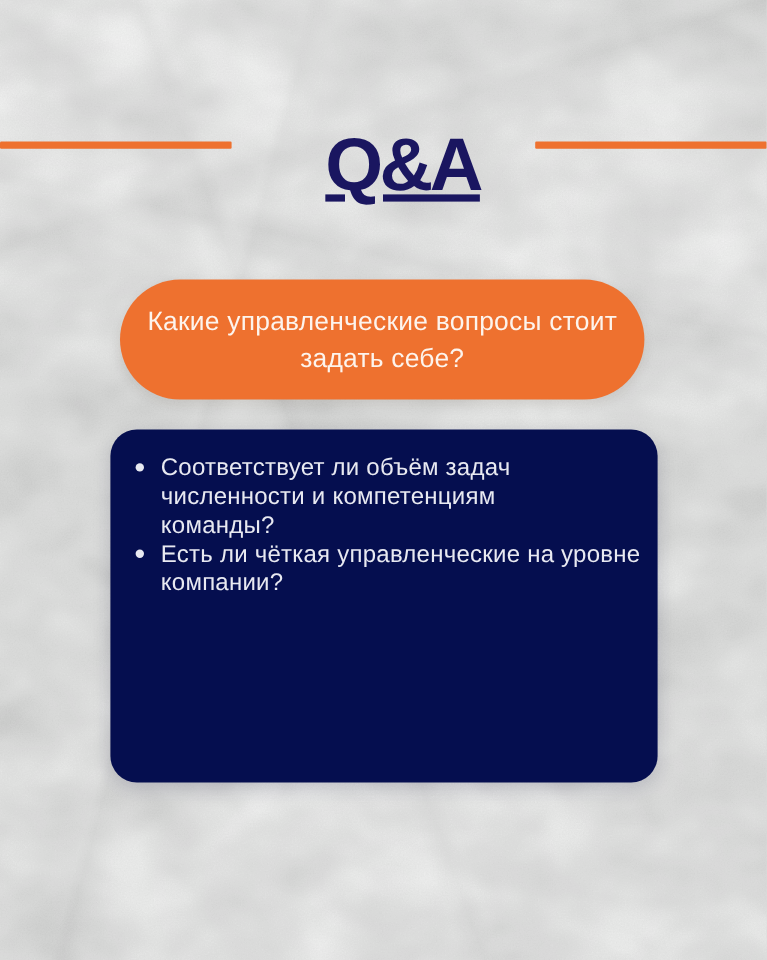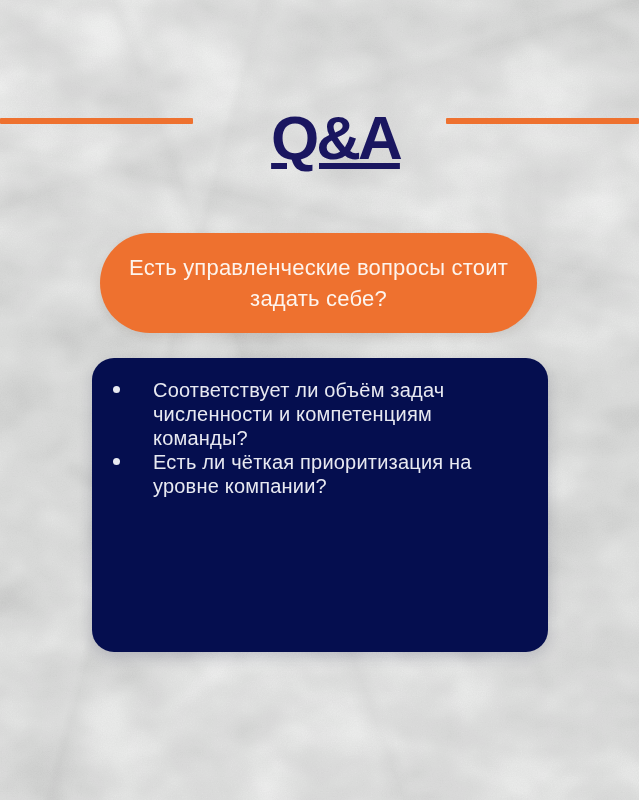--- a/index.html
+++ b/index.html
@@ -87,21 +87,21 @@
     border-radius: 22px;
     box-shadow: 0 6px 14px rgba(30,30,60,0.18);
   }
   .qa-list {
     list-style: none;
     margin: 0;
     padding: 20px 14px 0 0;
   }
   .qa-list li {
     position: relative;
-    padding-left: 61px;
+    padding-left: 42px;
     color: #e8e9f1;
     font-size: 20px;
     line-height: 24px;
     letter-spacing: 0.2px;
   }
   .qa-list li::before {
     content: "";
     position: absolute;
     left: 21px;
     top: 8px;
@@ -133,27 +133,27 @@
     </defs>
     <rect width="639" height="800" filter="url(#creases)" opacity="0.10"></rect>
     <rect width="639" height="800" filter="url(#paperNoise)" opacity="0.045"></rect>
   </svg>
 
   <div class="line line-left"></div>
   <h1 class="page-title">Q&amp;A</h1>
   <div class="line line-right"></div>
 
   <div class="question-pill">
-    <span class="pill-text">Есть управленческие вопросы стоит задать себе?</span>
+    <span class="pill-text">Какие управленческие вопросы стоит задать себе?</span>
   </div>
 
   <div class="qa-card">
     <ul class="qa-list">
       <li>
         <span class="li-text">Соответствует ли объём задач численности и компетенциям команды?</span>
       </li>
       <li>
-        <span class="li-text">Есть ли чёткая приоритизация на уровне компании?</span>
+        <span class="li-text">Есть ли чёткая управленческие на уровне компании?</span>
       </li>
     </ul>
   </div>
 
 </div>
 
 </body></html>

